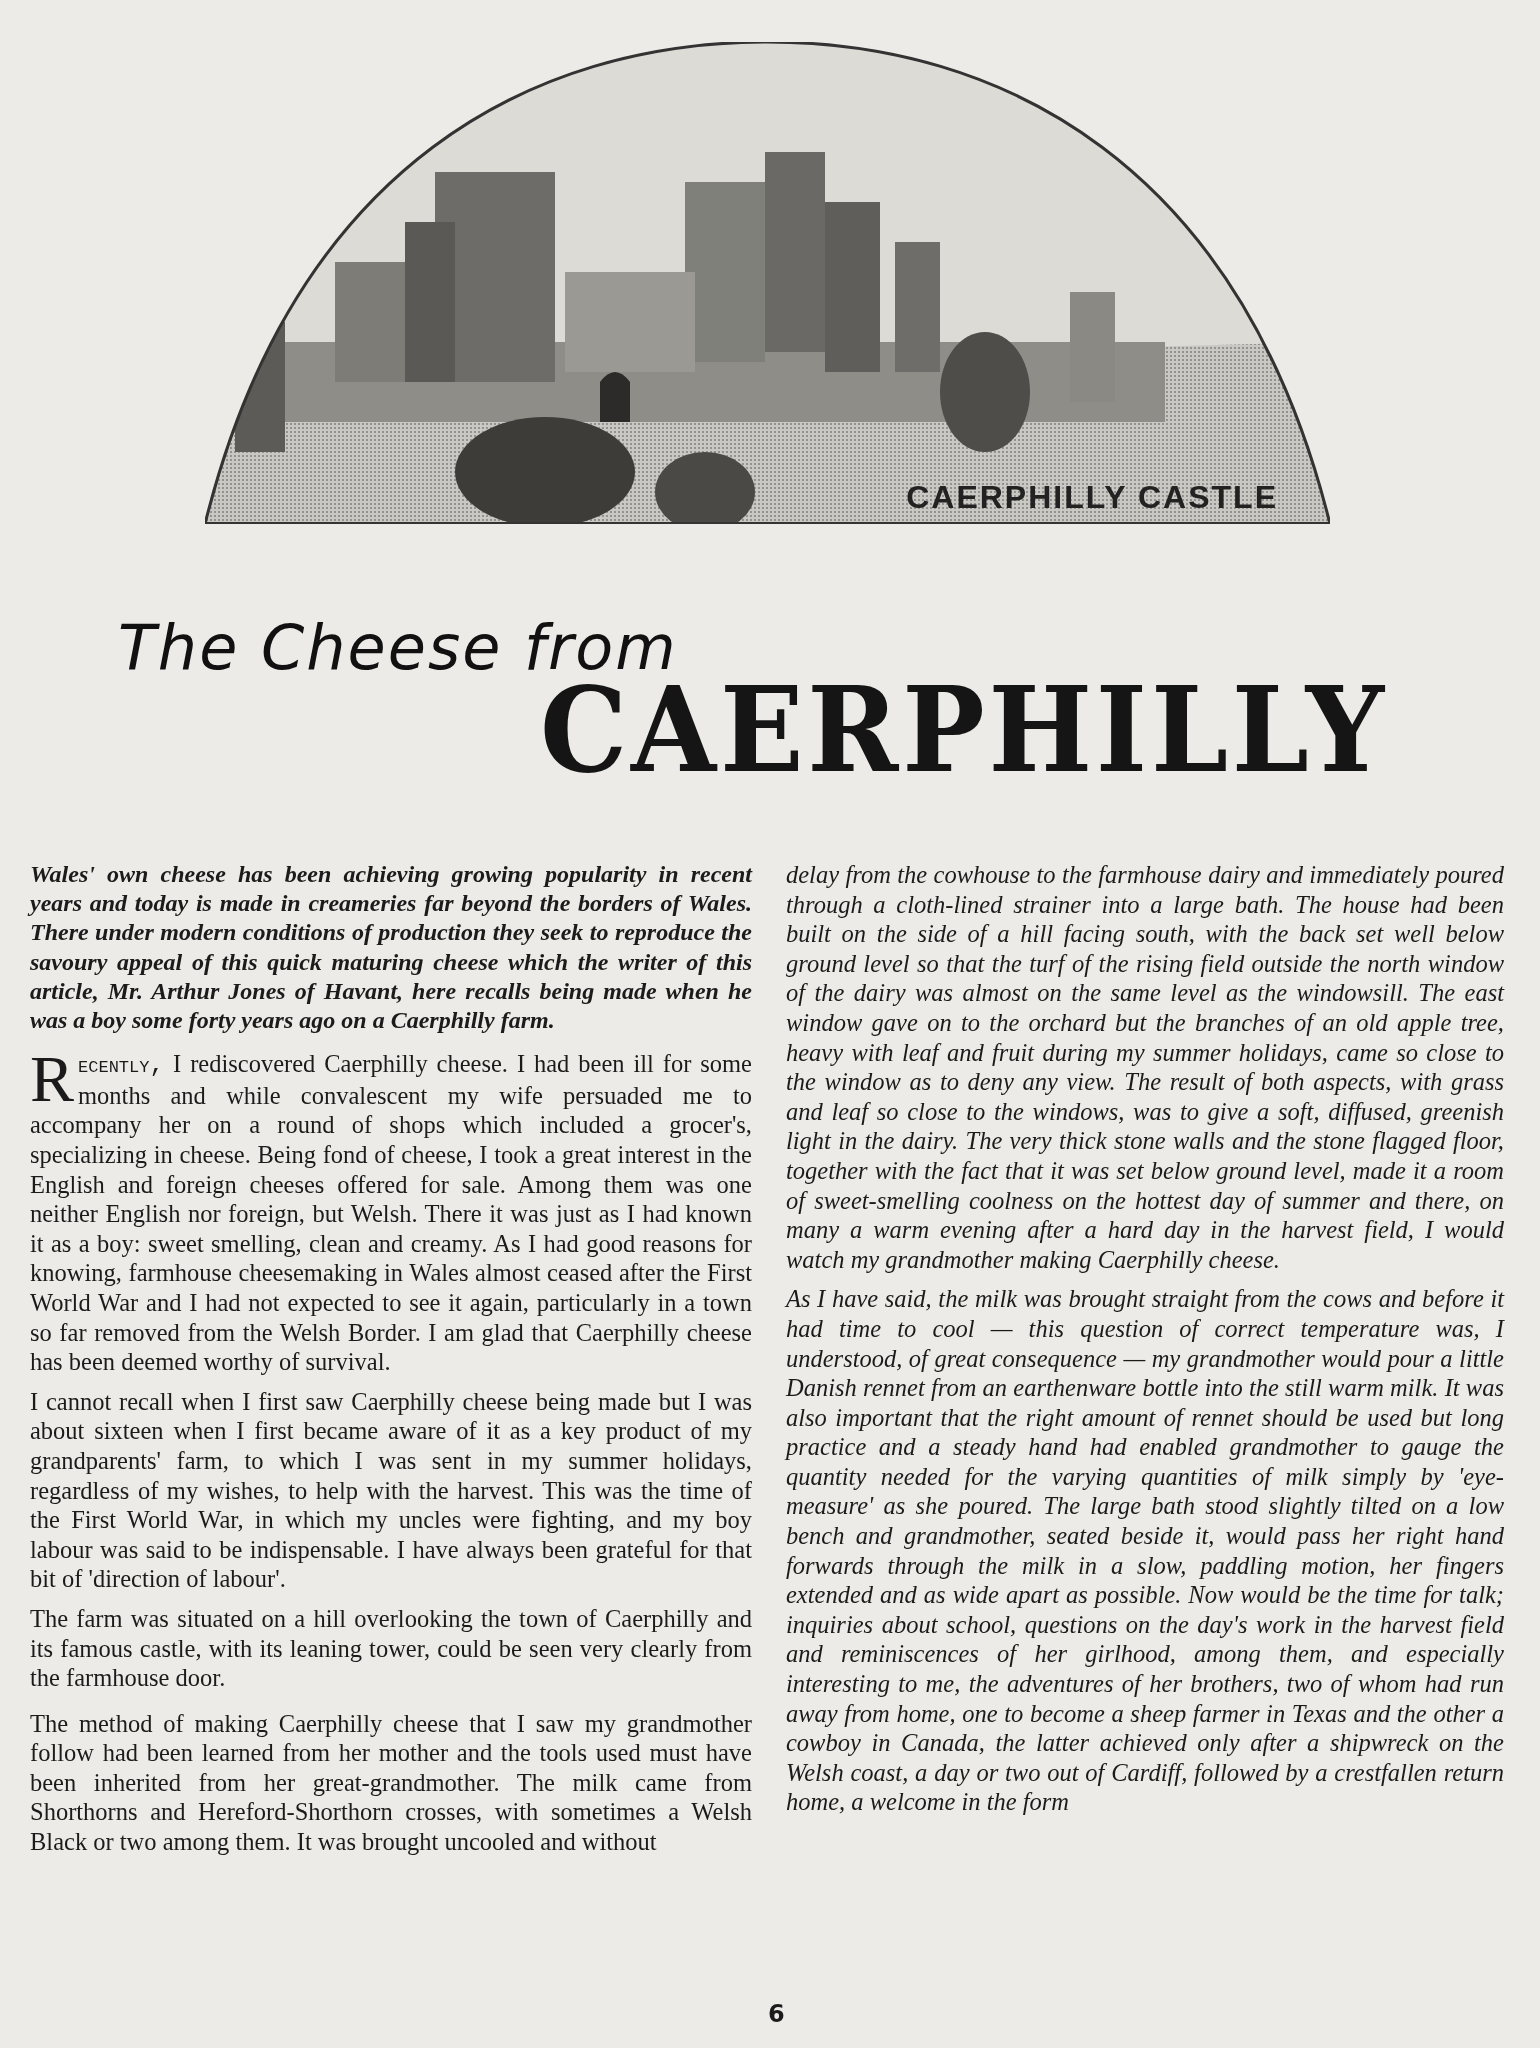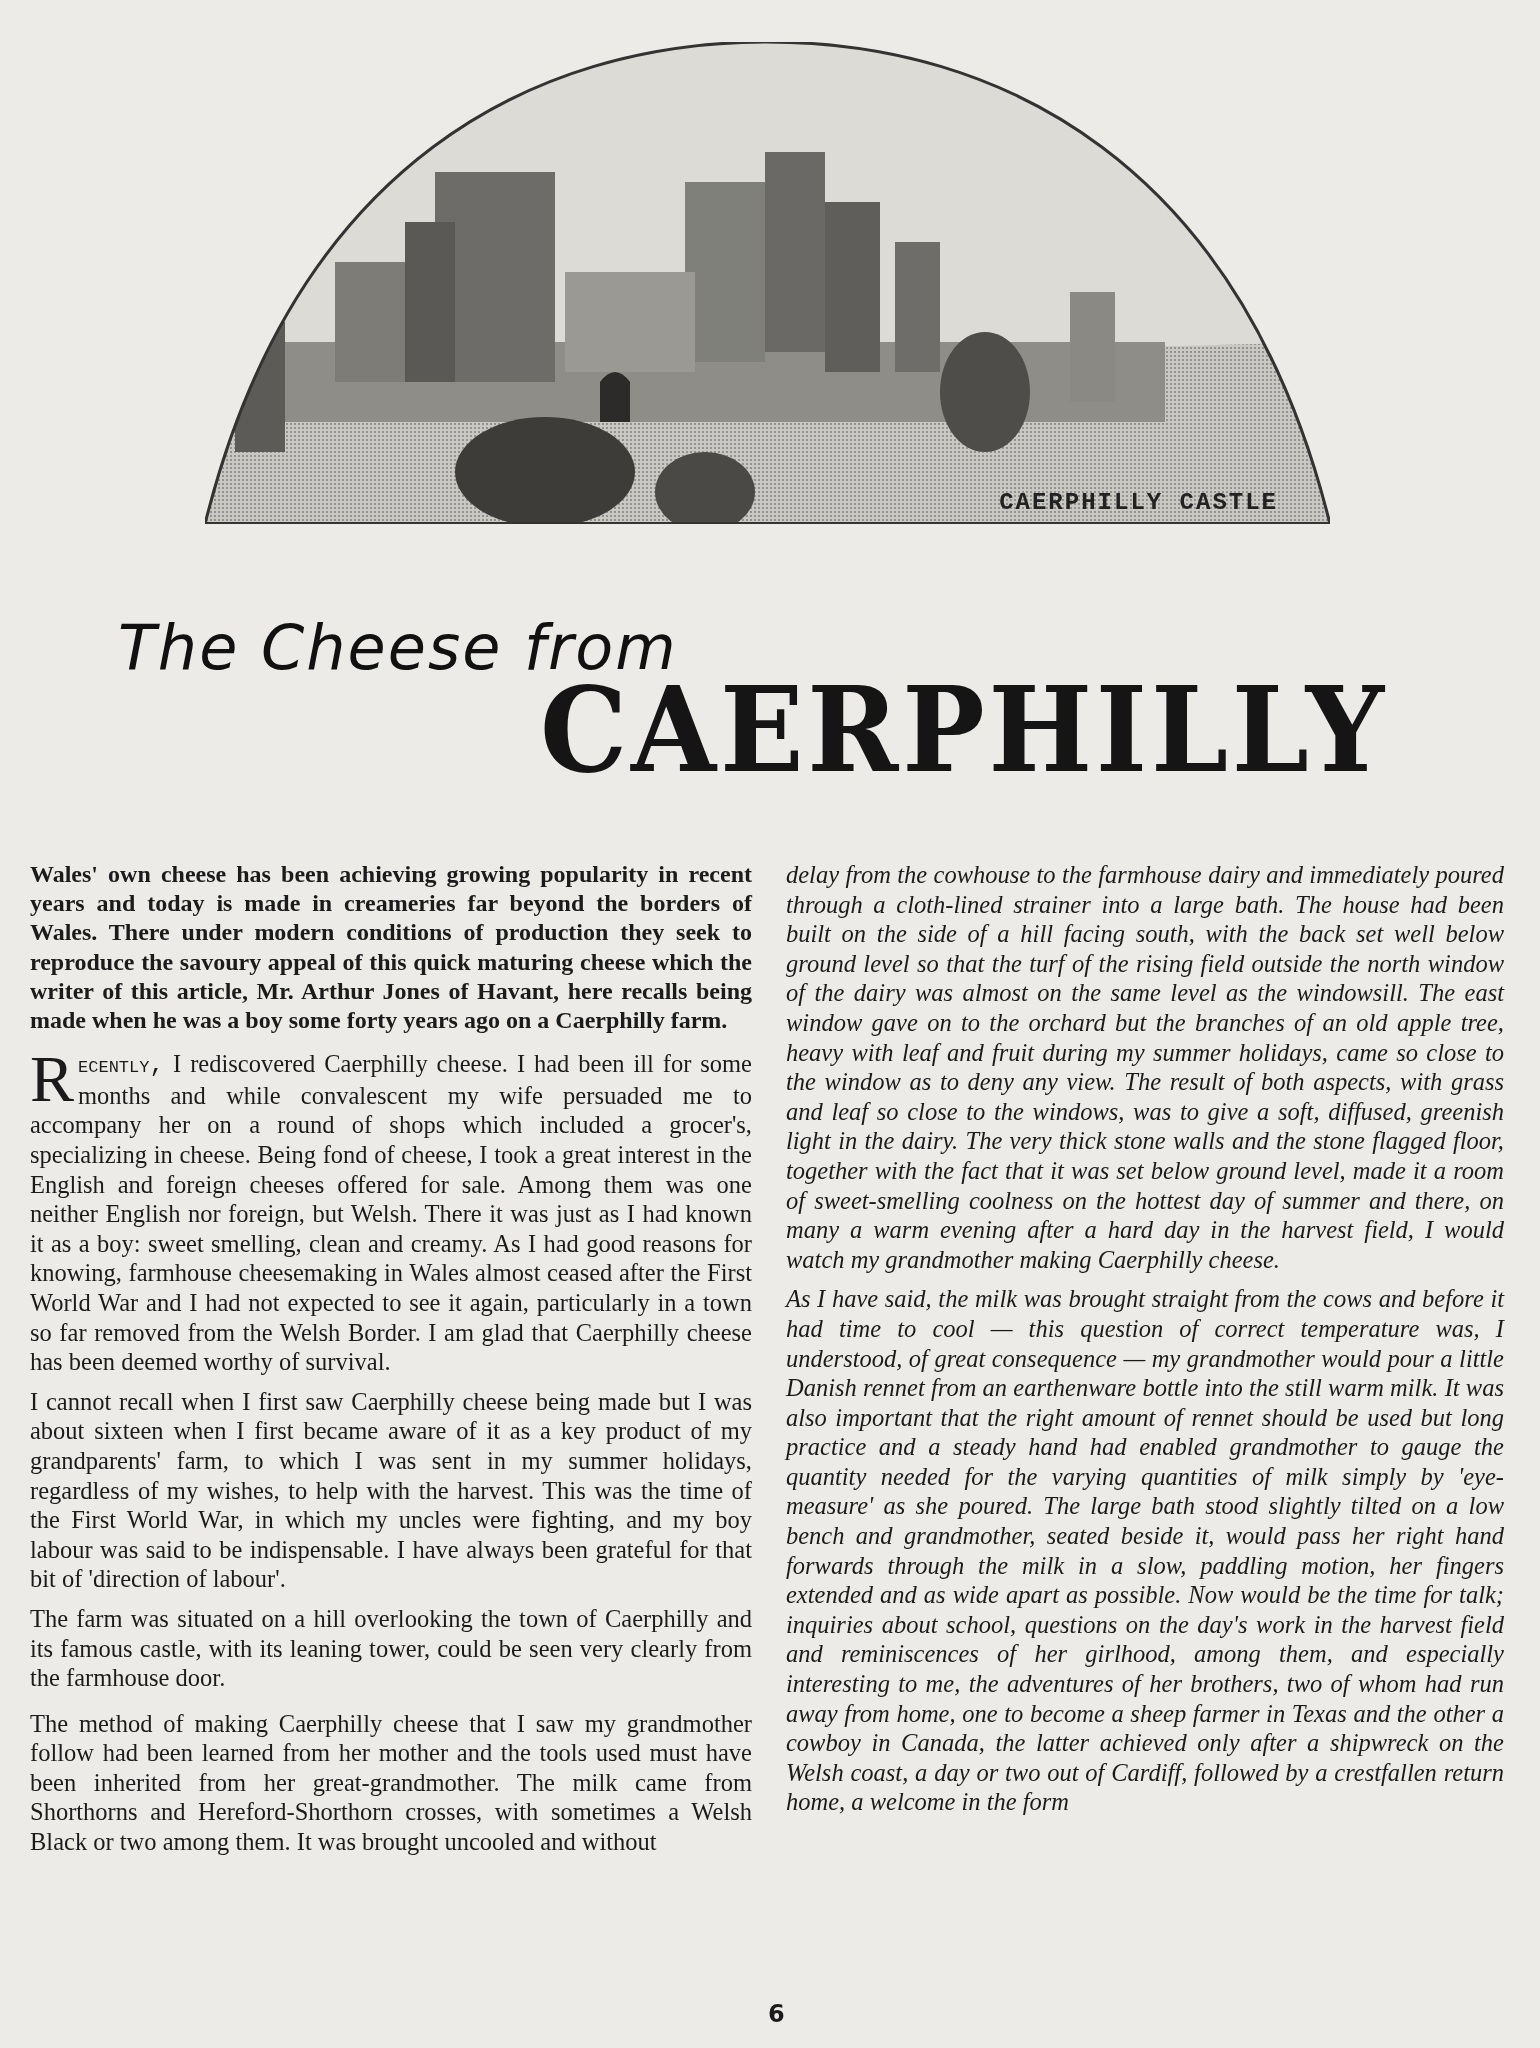--- a/index.html
+++ b/index.html
@@ -10,42 +10,42 @@
     font-family: "Liberation Serif", serif;
     position: relative;
   }
   .page { position: absolute; inset: 0; }
   .illustration {
     position: absolute; left: 205px; top: 42px; width: 1125px; height: 482px;
   }
   .illustration svg { width: 100%; height: 100%; display: block; }
   .caption {
     position: absolute; right: 52px; bottom: 8px;
-    font-family: Liberation Mono, monospace; font-size: 24px; letter-spacing: 2px;
+    font-family: Liberation Sans, sans-serif; font-size: 32px; letter-spacing: 2px;
     color: #222; font-weight: bold;
   }
   .title-line1 {
     position: absolute; left: 118px; top: 575px;
     font-family: "DejaVu Sans", sans-serif; font-style: italic;
     font-size: 62px; letter-spacing: 2px; color: #111; margin-top: 36px;
   }
   .title-line2 {
     position: absolute; left: 540px; top: 660px;
     font-family: "DejaVu Serif", serif; font-weight: bold;
     font-size: 118px; letter-spacing: 4px; color: #151515;
     transform: scaleX(0.93); transform-origin: left top;
   }
   .col {
     position: absolute; top: 860px; font-size: 24.5px; line-height: 29.6px;
     text-align: justify; hyphens: auto;
   }
   .col.left { left: 30px; width: 722px; }
   .col.right { left: 786px; width: 718px; font-style: italic; }
   .col p { margin: 0 0 10px 0; }
-  .intro { font-weight: bold; font-size: 24px; line-height: 29.2px; margin-bottom: 14px !important; }
+  .intro { font-style: italic; font-weight: bold; font-size: 24px; line-height: 29.2px; margin-bottom: 14px !important; }
   .dropcap { float: left; font-size: 66px; line-height: 52px; margin: 4px 4px 0 0; }
   .smallcaps { font-variant: small-caps; font-family: Liberation Mono, monospace; }
   .page-num {
     position: absolute; left: 768px; top: 2000px; font-family: "DejaVu Sans", sans-serif;
     font-weight: bold; font-size: 24px;
   }
 </style>
 </head>
 <body>
 

